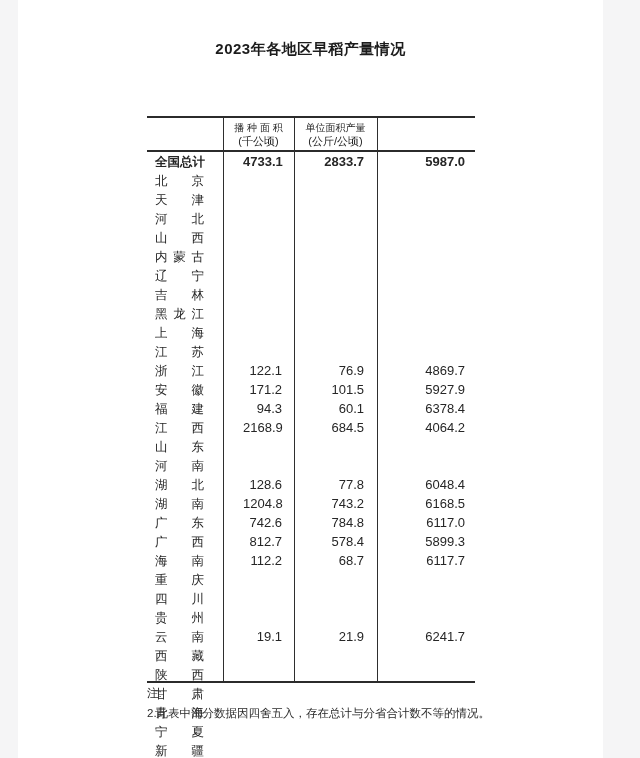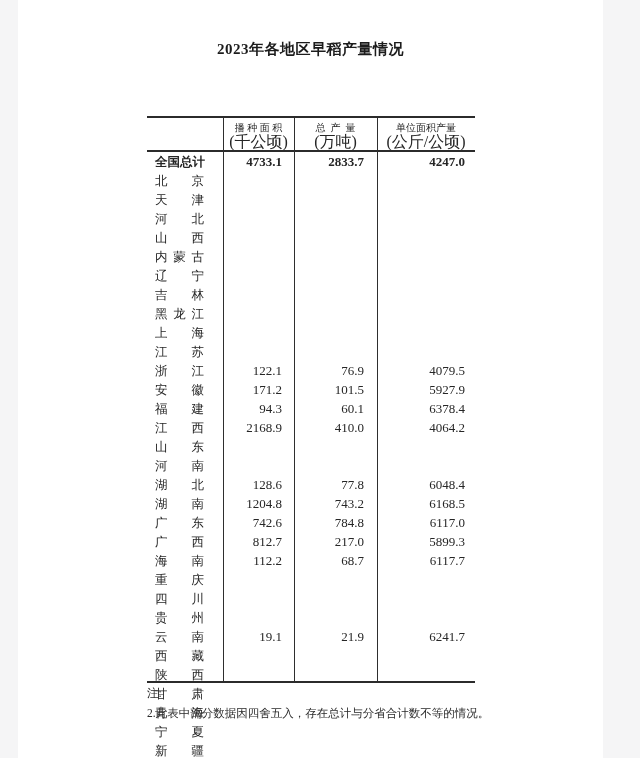--- a/index.html
+++ b/index.html
@@ -1,21 +1,21 @@
 <!DOCTYPE html>
 <html><head>
 <meta charset="utf-8">
 <style>
   html,body { margin:0; padding:0; }
   .viewport {
     position: relative;
     width: 640px; height: 758px;
     background: #f5f5f6;
     overflow: hidden;
-    font-family: Liberation Serif, serif;
+    font-family: Liberation Sans, sans-serif;
     color: #262626;
   }
   .page {
     position: absolute;
     left: 18px; top: 0;
     width: 585px; height: 758px;
     background: #ffffff;
   }
   .title {
     position: absolute;
@@ -60,21 +60,21 @@
     text-align: center;
     line-height: 14px;
   }
   .hcell .hlabel {
     display: block;
     font-size: 10px;
     white-space: pre;
   }
   .hcell .hunit {
     display: block;
-    font-size: 16px;
+    font-size: 11px;
     line-height: 13px;
   }
   .tbody {
     position: absolute;
     left: 0; top: 36px; bottom: 2px;
     width: 328px;
     display: flex;
     flex-direction: column;
   }
   .trow {
@@ -118,42 +118,38 @@
     <div class="rice-table">
       <div class="rule-top"></div>
 
       <div class="thead">
         <div class="hcell"></div>
         <div class="hcell">
           <span class="hlabel">播 种 面 积</span>
           <span class="hunit">(千公顷)</span>
         </div>
         <div class="hcell">
-          <span class="hlabel">总  产  量</span>
-          <span class="hunit">(万吨)</span>
-        </div>
-        <div class="hcell">
           <span class="hlabel">单位面积产量</span>
           <span class="hunit">(公斤/公顷)</span>
         </div>
       </div>
 
       <div class="rule-header"></div>
 
       <div class="tbody" id="table-body">
           <div class="trow bold">
             <div class="cell region"><span class="region-box">
                 <span>全</span>
                 <span>国</span>
                 <span>总</span>
                 <span>计</span>
               </span></div>
             <div class="cell num c2">4733.1</div>
             <div class="cell num c3">2833.7</div>
-            <div class="cell num c4">4247.0</div>
+            <div class="cell num c4">5987.0</div>
           </div>
           <div class="trow">
             <div class="cell region"><span class="region-box">
                 <span>北</span>
                 <span>京</span>
               </span></div>
             <div class="cell num c2"></div>
             <div class="cell num c3"></div>
             <div class="cell num c4"></div>
           </div>
@@ -240,21 +236,21 @@
             <div class="cell num c3"></div>
             <div class="cell num c4"></div>
           </div>
           <div class="trow">
             <div class="cell region"><span class="region-box">
                 <span>浙</span>
                 <span>江</span>
               </span></div>
             <div class="cell num c2">122.1</div>
             <div class="cell num c3">76.9</div>
-            <div class="cell num c4">4079.5</div>
+            <div class="cell num c4">4869.7</div>
           </div>
           <div class="trow">
             <div class="cell region"><span class="region-box">
                 <span>安</span>
                 <span>徽</span>
               </span></div>
             <div class="cell num c2">171.2</div>
             <div class="cell num c3">101.5</div>
             <div class="cell num c4">5927.9</div>
           </div>
@@ -266,21 +262,21 @@
             <div class="cell num c2">94.3</div>
             <div class="cell num c3">60.1</div>
             <div class="cell num c4">6378.4</div>
           </div>
           <div class="trow">
             <div class="cell region"><span class="region-box">
                 <span>江</span>
                 <span>西</span>
               </span></div>
             <div class="cell num c2">2168.9</div>
-            <div class="cell num c3">410.0</div>
+            <div class="cell num c3">684.5</div>
             <div class="cell num c4">4064.2</div>
           </div>
           <div class="trow">
             <div class="cell region"><span class="region-box">
                 <span>山</span>
                 <span>东</span>
               </span></div>
             <div class="cell num c2"></div>
             <div class="cell num c3"></div>
             <div class="cell num c4"></div>
@@ -320,21 +316,21 @@
             <div class="cell num c2">742.6</div>
             <div class="cell num c3">784.8</div>
             <div class="cell num c4">6117.0</div>
           </div>
           <div class="trow">
             <div class="cell region"><span class="region-box">
                 <span>广</span>
                 <span>西</span>
               </span></div>
             <div class="cell num c2">812.7</div>
-            <div class="cell num c3">217.0</div>
+            <div class="cell num c3">578.4</div>
             <div class="cell num c4">5899.3</div>
           </div>
           <div class="trow">
             <div class="cell region"><span class="region-box">
                 <span>海</span>
                 <span>南</span>
               </span></div>
             <div class="cell num c2">112.2</div>
             <div class="cell num c3">68.7</div>
             <div class="cell num c4">6117.7</div>

